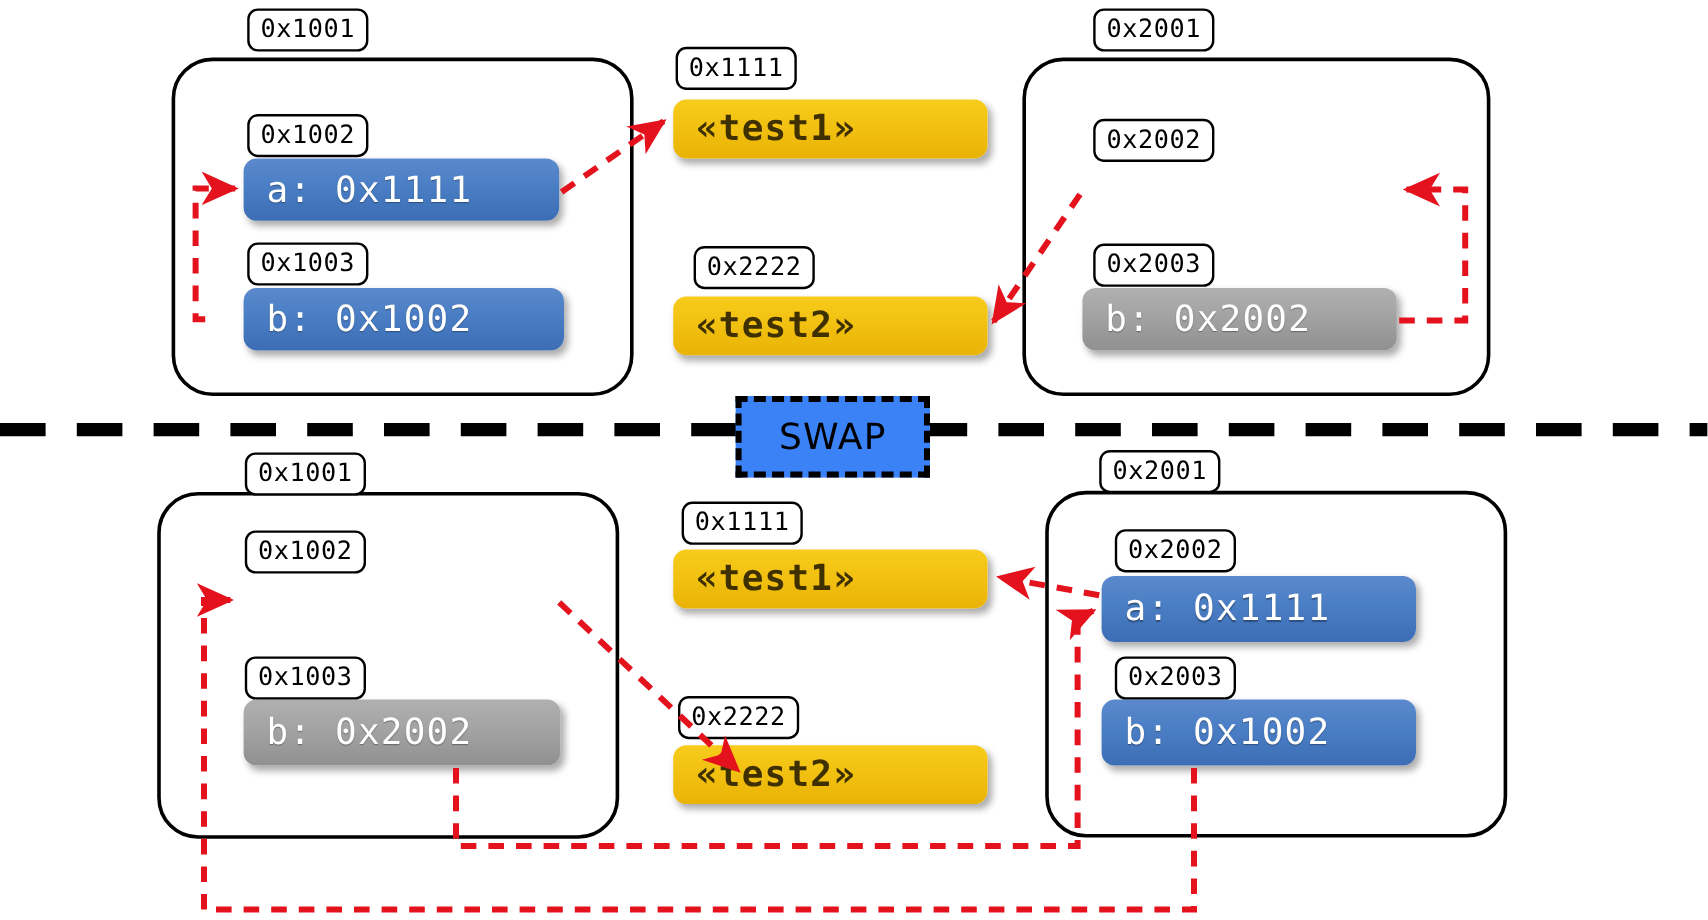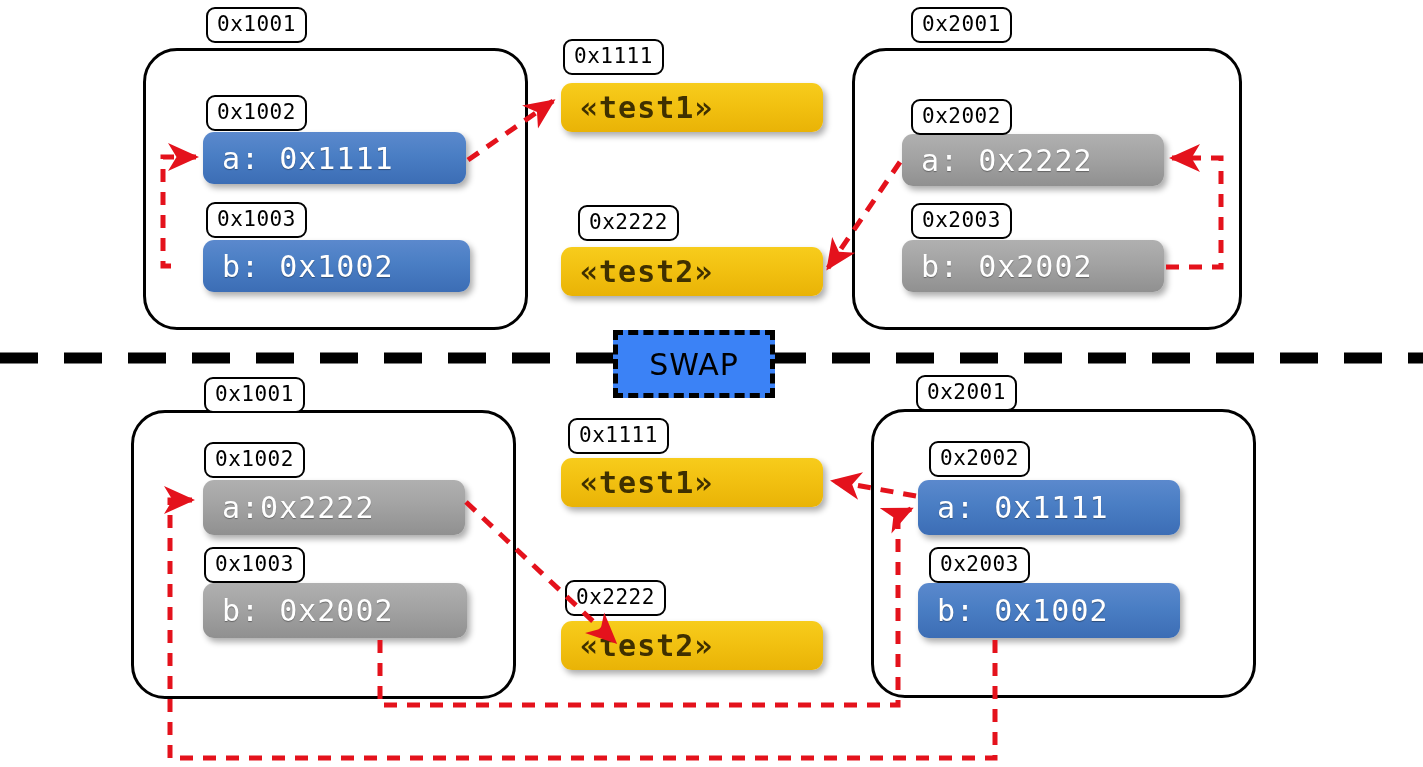--- a/index.html
+++ b/index.html
@@ -59,32 +59,30 @@
   <div class="tag" style="left:563px;top:39px;">0x1111</div>
   <div class="cell yellow" style="left:561px;top:83px;width:262px;height:49px;">«test1»</div>
 
   <div class="tag" style="left:578px;top:205px;">0x2222</div>
   <div class="cell yellow" style="left:561px;top:247px;width:262px;height:49px;">«test2»</div>
 
   <div class="frame" style="left:852px;top:48px;width:390px;height:282px;"></div>
   <div class="tag" style="left:911px;top:7px;">0x2001</div>
 
   <div class="tag" style="left:911px;top:99px;">0x2002</div>
-  <div class="cell gray" style="left:902px;top:134px;width:262px;height:52px;">a: 0x2222</div>
 
   <div class="tag" style="left:911px;top:203px;">0x2003</div>
   <div class="cell gray" style="left:902px;top:240px;width:262px;height:52px;">b: 0x2002</div>
 
   <div id="swap-box" style="left:613px;top:330px;width:152px;height:58px;">SWAP</div>
 
   <div class="frame" style="left:131px;top:410px;width:385px;height:289px;"></div>
   <div class="tag" style="left:204px;top:377px;">0x1001</div>
 
   <div class="tag" style="left:204px;top:442px;">0x1002</div>
-  <div class="cell gray" style="left:203px;top:480px;width:262px;height:55px;">a:0x2222</div>
 
   <div class="tag" style="left:204px;top:547px;">0x1003</div>
   <div class="cell gray" style="left:203px;top:583px;width:264px;height:55px;">b: 0x2002</div>
 
   <div class="tag" style="left:568px;top:418px;">0x1111</div>
   <div class="cell yellow" style="left:561px;top:458px;width:262px;height:49px;">«test1»</div>
 
   <div class="tag" style="left:565px;top:580px;">0x2222</div>
   <div class="cell yellow" style="left:561px;top:621px;width:262px;height:49px;">«test2»</div>
 

